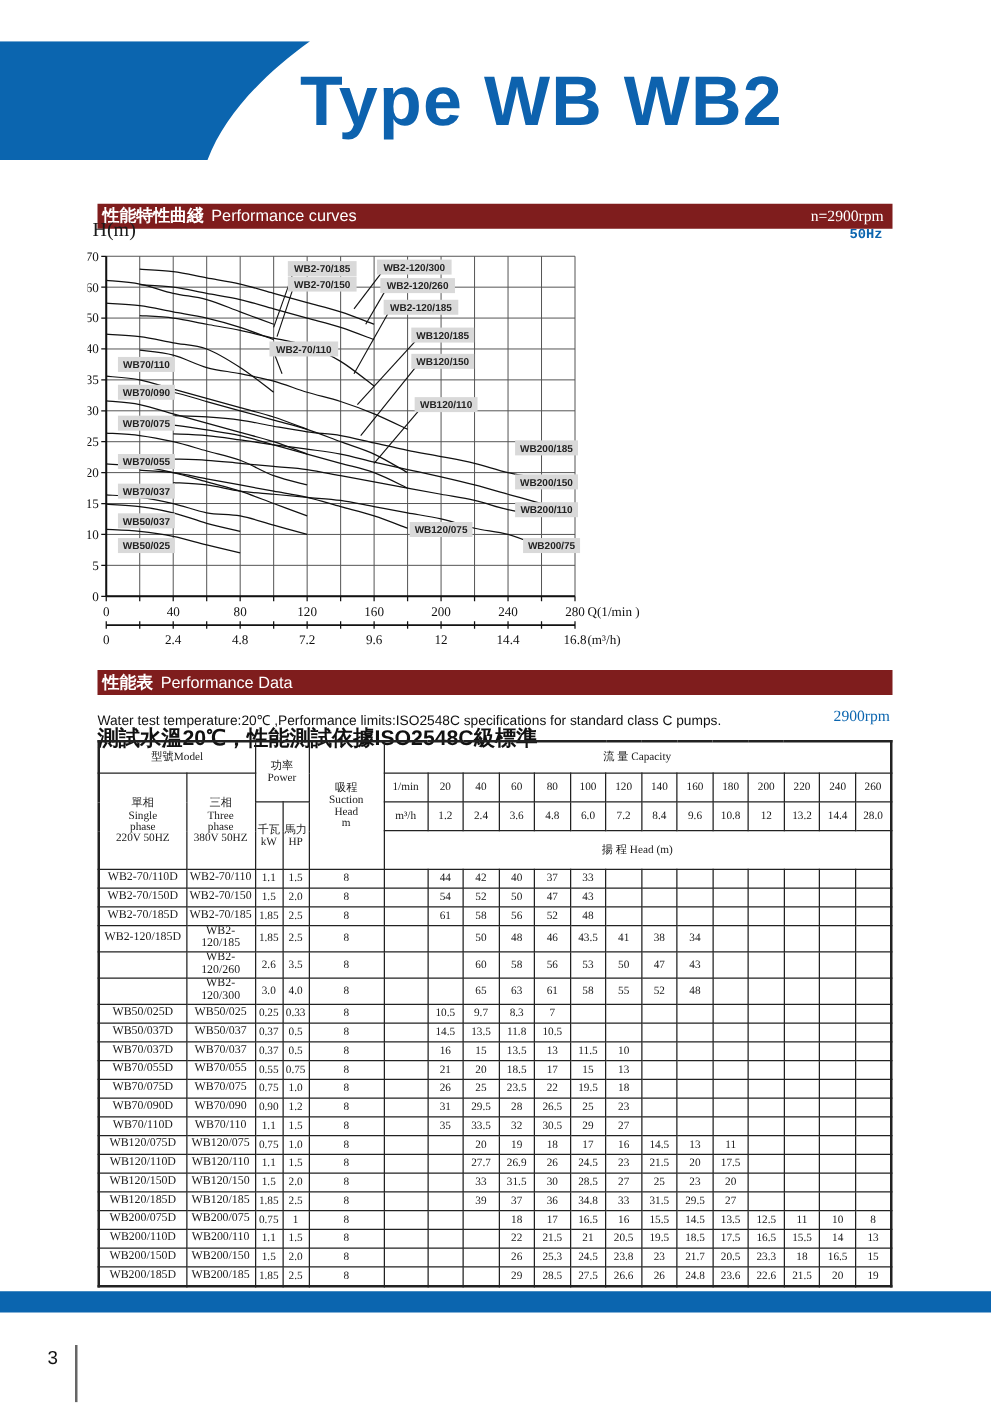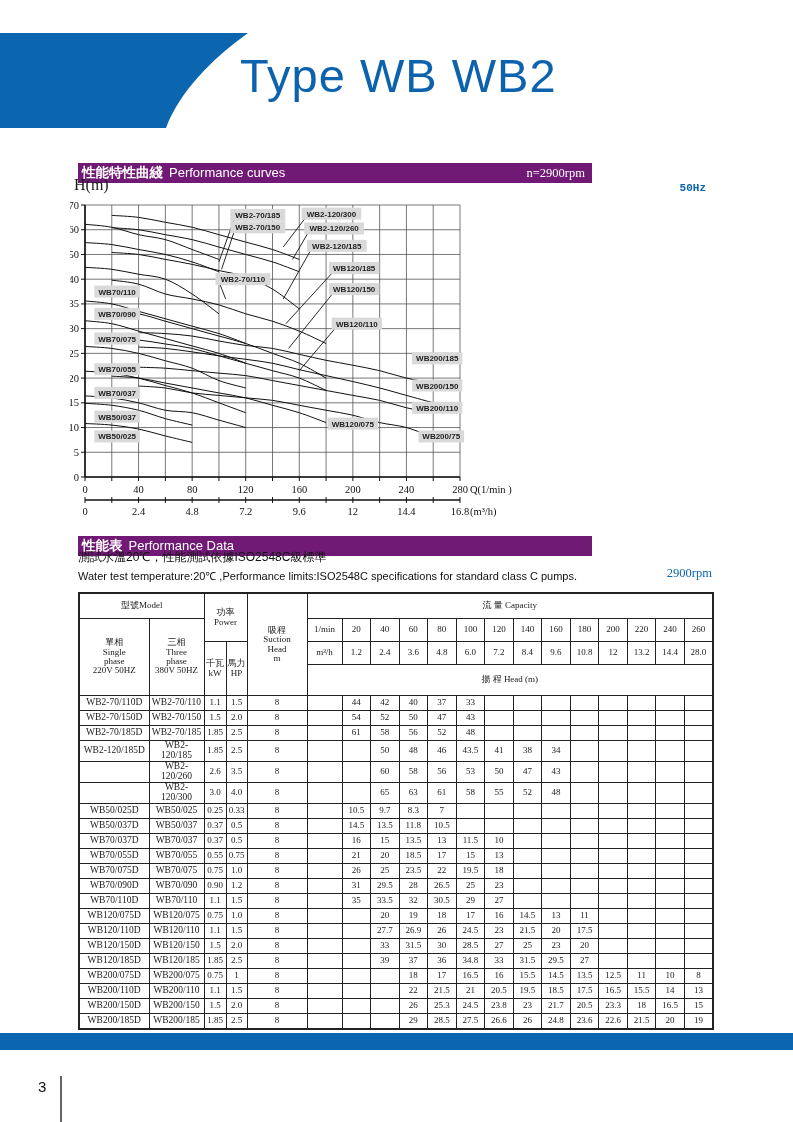--- a/index.html
+++ b/index.html
@@ -3,37 +3,37 @@
 <meta charset="utf-8">
 <style>
   html,body{margin:0;padding:0;background:#fff;}
   .page{position:relative;width:793px;height:1122px;background:#ffffff;overflow:hidden;
         font-family:"Liberation Serif",serif;color:#1a1a1a;}
   .abs{position:absolute;}
 
   
   .banner-svg{position:absolute;left:0;top:33px;}
   .main-title{position:absolute;left:240px;top:48px;width:400px;
-      font-family:"Liberation Sans",sans-serif;font-weight:normal;font-size:47px;
+      font-family:"Liberation Sans",sans-serif;font-weight:bold;font-size:56px;
       letter-spacing:1px;color:#0d62ae;white-space:nowrap;}
 
   
-  .section-bar{position:absolute;left:78px;width:514px;height:20px;background:#701a75;
+  .section-bar{position:absolute;left:78px;width:636px;height:20px;background:#7f1d1d;
       display:flex;align-items:center;justify-content:space-between;box-sizing:border-box;
       padding:0 7px 0 4px;}
   .bar-left{font-family:"Liberation Sans",sans-serif;font-weight:bold;font-size:13.5px;color:#fff;white-space:nowrap;}
   .bar-left .en{font-weight:normal;font-size:13px;margin-left:6px;}
   .bar-right{font-family:"Liberation Serif",serif;font-size:12.5px;color:#fff;}
   .freq{position:absolute;right:87px;top:182px;font-family:Liberation Mono, monospace;
       font-weight:bold;font-size:11px;color:#0b65af;}
   .h-label{position:absolute;left:74px;top:176px;font-size:16px;}
 
   
-  .note-zh{position:absolute;left:78px;top:549px;font-family:"Liberation Sans",sans-serif;
-      font-weight:normal;font-size:12px;color:#111;}
+  .note-zh{position:absolute;left:78px;top:579px;font-family:"Liberation Sans",sans-serif;
+      font-weight:bold;font-size:17px;color:#111;}
   .note-en{position:absolute;left:78px;top:568px;font-family:"Liberation Sans",sans-serif;
       font-size:11px;color:#111;}
   .rpm2{position:absolute;right:81px;top:566px;font-size:12.5px;color:#0b65af;}
 
   
   table.perf{position:absolute;left:78px;top:592px;width:636px;border-collapse:collapse;
       table-layout:fixed;font-size:9px;line-height:1.05;}
   table.perf td,table.perf th{border:1px solid #222;text-align:center;vertical-align:middle;
       padding:0;font-weight:normal;overflow:hidden;}
   table.perf{border:2px solid #222;padding-left:48px;}

